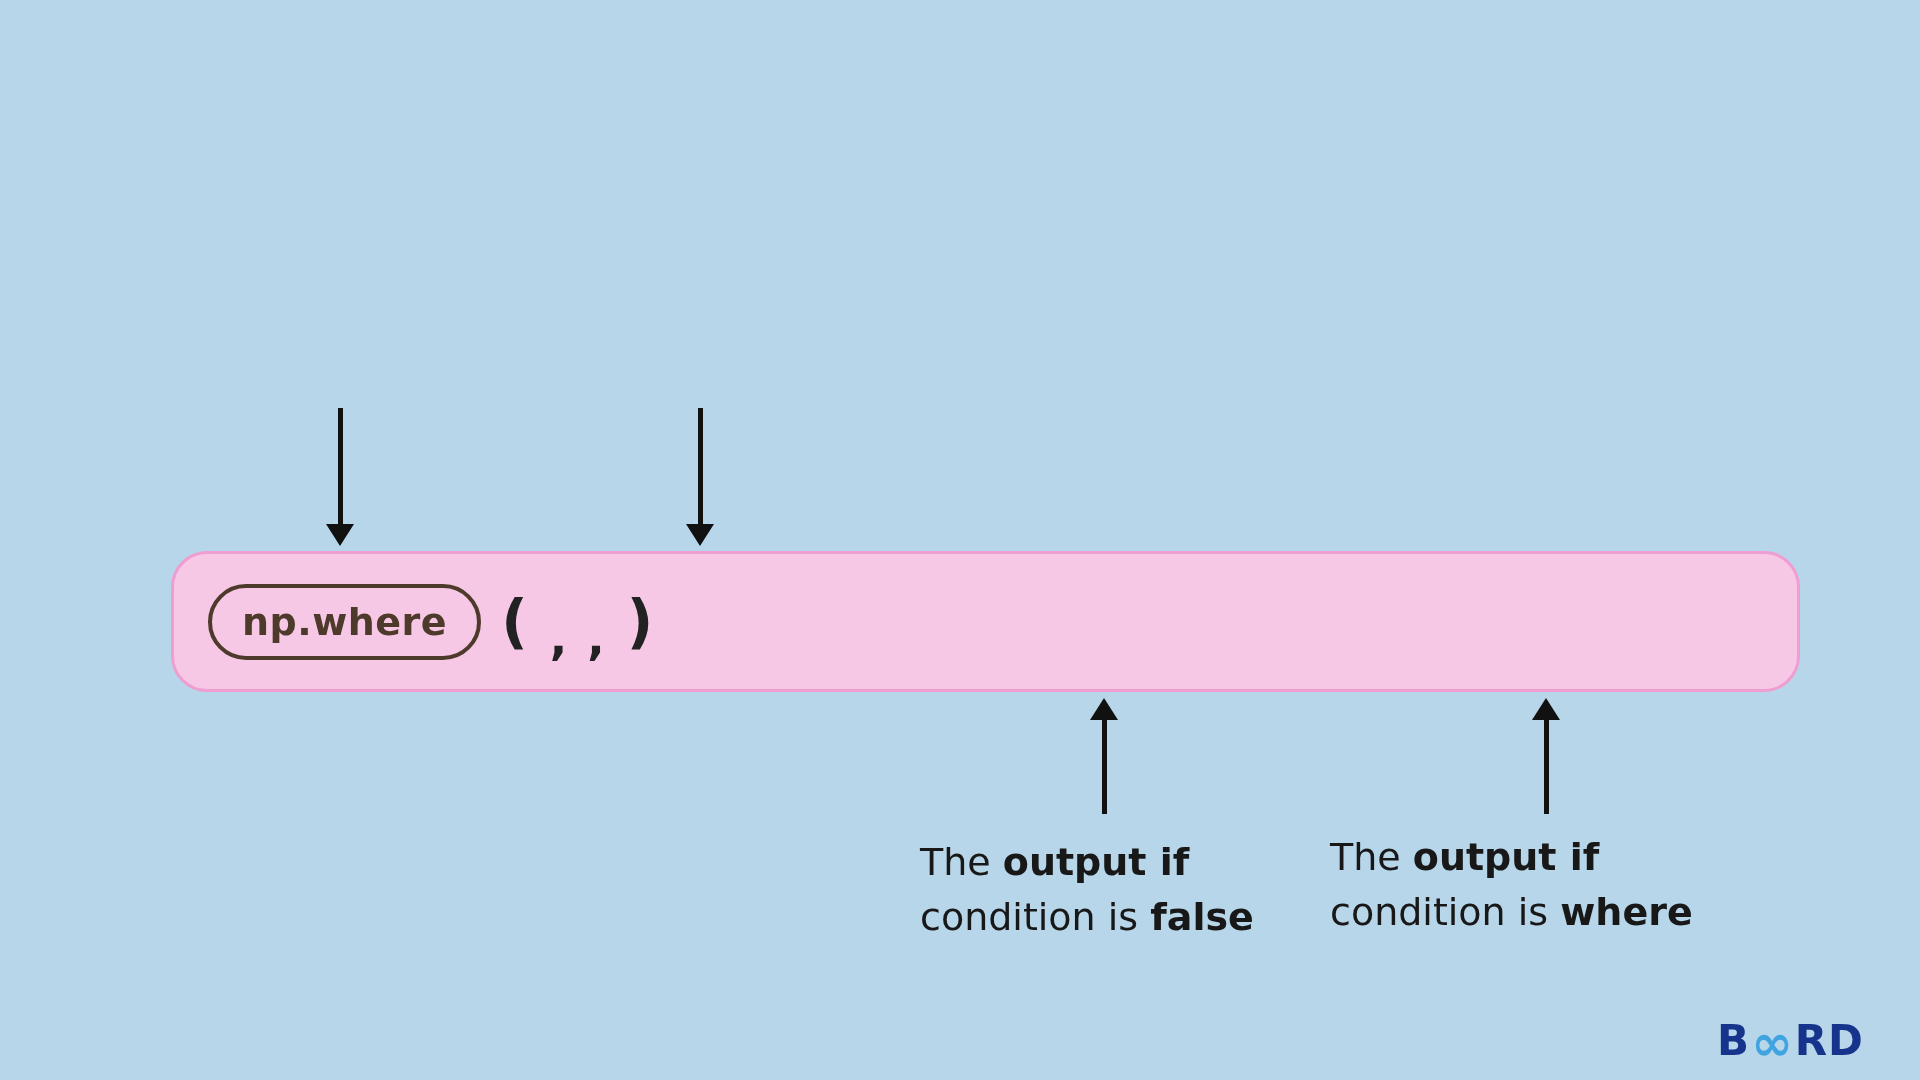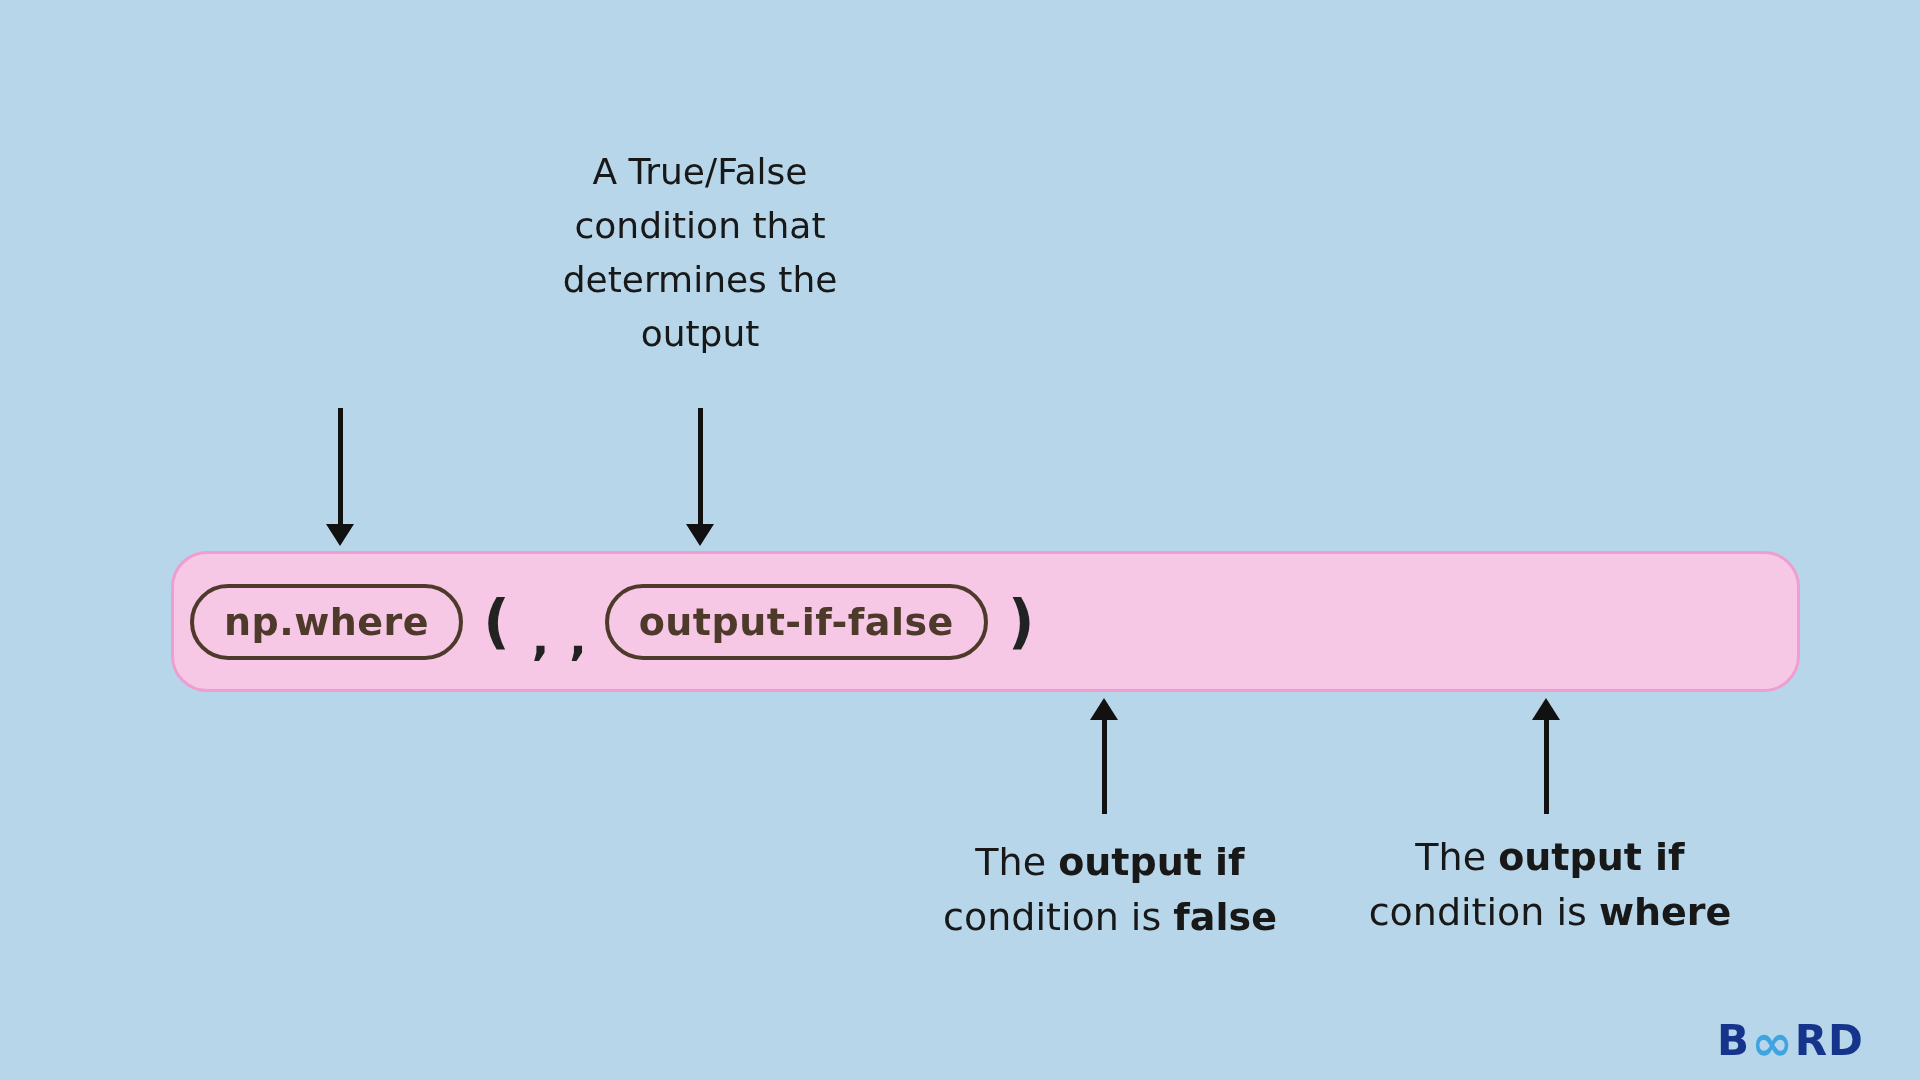--- a/index.html
+++ b/index.html
@@ -23,21 +23,21 @@
     position: absolute;
     left: 171px;
     top: 551px;
     width: 1629px;
     height: 141px;
     background: #f7c8e6;
     border: 3px solid #ee9ed0;
     border-radius: 36px;
     display: flex;
     align-items: center;
-    padding: 0 16px;
+    padding: 0 34px;
     gap: 16px;
   }
 
   .token-pill {
     background: #f7c8e6;
     border: 4px solid #4e3a2b;
     border-radius: 44px;
     padding: 12px 30px;
     font-size: 38px;
     font-weight: 700;
@@ -72,21 +72,21 @@
     font-weight: 500;
     color: #181818;
     line-height: 1.5;
   }
 
   .label-func   { left: 230px;  top: 205px; width: 220px; }
   .label-cond   { left: 510px;  top: 145px; width: 380px; }
 
   .label-bottom {
     position: absolute;
-    text-align: center;
+    text-align: left;
     font-size: 38px;
     font-weight: 400;
     color: #181818;
     line-height: 1.45;
   }
   .label-bottom strong { font-weight: 800; }
 
   .label-true  { left: 920px;  top: 835px; width: 380px; }
   .label-false { left: 1330px; top: 830px; width: 440px; }
 
@@ -142,21 +142,20 @@
     position: relative;
     top: 2px;
   }
 </style>
 </head>
 <body>
 
 <div class="canvas">
 
 
-  <div class="label-top label-cond">A True/False condition that determines the output</div>
 
   <div class="arrow arrow-func">
     <div class="shaft"></div>
     <div class="head-down"></div>
   </div>
 
   <div class="arrow arrow-cond">
     <div class="shaft"></div>
     <div class="head-down"></div>
   </div>
@@ -165,21 +164,20 @@
     <span class="token-pill">np.where</span>
 
     <span class="paren">(</span>
 
 
     <span class="comma">,</span>
 
 
     <span class="comma">,</span>
 
-    <span class="token-pill">output-if-false</span>
 
     <span class="paren">)</span>
   </div>
 
   <div class="arrow arrow-true">
     <div class="head-up"></div>
     <div class="shaft"></div>
   </div>
 
   <div class="arrow arrow-false">

